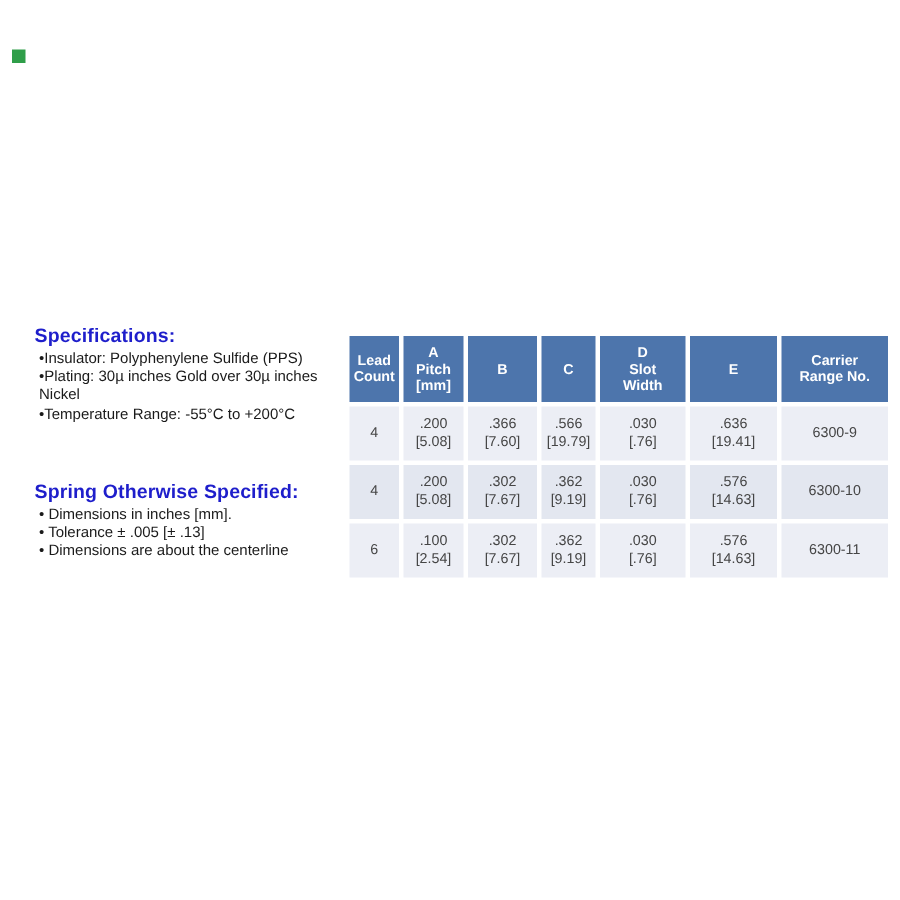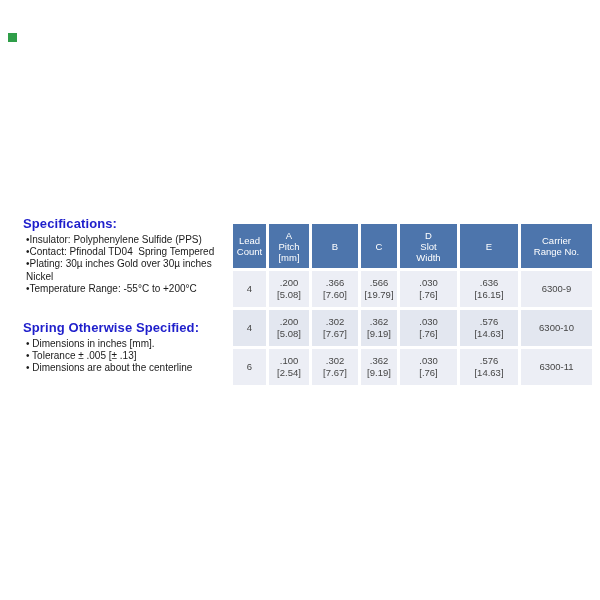--- a/index.html
+++ b/index.html
@@ -63,21 +63,21 @@
   table.dim-table th, table.dim-table td {
     vertical-align: middle;
     text-align: center;
     white-space: pre-line;
     padding: 0 1px;
   }
   table.dim-table th {
     background: var(--header-bg);
     color: var(--header-text);
     font-size: 9.5px;
-    font-weight: normal;
+    font-weight: bold;
     line-height: 11px;
     height: 44px;
   }
   table.dim-table td {
     font-size: 9.5px;
     font-weight: normal;
     color: var(--cell-text);
     line-height: 12px;
     height: 36px;
   }
@@ -95,21 +95,20 @@
 <body>
 
 <div id="canvas">
 
   <div class="green-square"></div>
 
   <div class="text-block" id="specs-block">
     <div class="block-title">Specifications:</div>
     <ul class="bullet-list">
       <li class="bullet-item">•Insulator: Polyphenylene Sulfide (PPS)</li>
-      <li class="bullet-item">•Contact: Pfinodal TD04  Spring Tempered</li>
       <li class="bullet-item">•Plating: 30µ inches Gold over 30µ inches Nickel</li>
       <li class="bullet-item">•Temperature Range: -55°C to +200°C</li>
     </ul>
   </div>
 
   <div class="text-block" id="unless-block">
     <div class="block-title">Spring Otherwise Specified:</div>
     <ul class="bullet-list">
       <li class="bullet-item">• Dimensions in inches [mm].</li>
       <li class="bullet-item">• Tolerance ± .005 [± .13]</li>
@@ -141,21 +140,21 @@
           <td>4</td>
           <td>.200
 [5.08]</td>
           <td>.366
 [7.60]</td>
           <td>.566
 [19.79]</td>
           <td>.030
 [.76]</td>
           <td>.636
-[16.15]</td>
+[19.41]</td>
           <td>6300-9</td>
         </tr>
         <tr class="row-mid">
           <td>4</td>
           <td>.200
 [5.08]</td>
           <td>.302
 [7.67]</td>
           <td>.362
 [9.19]</td>

